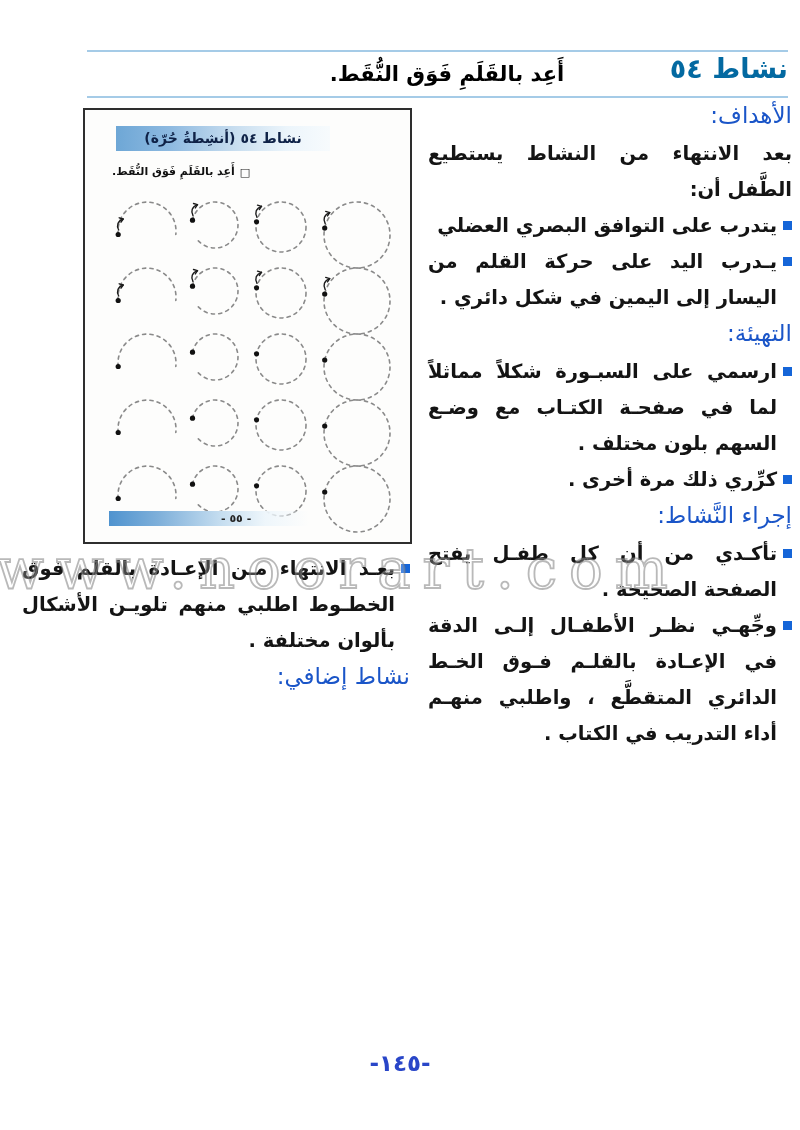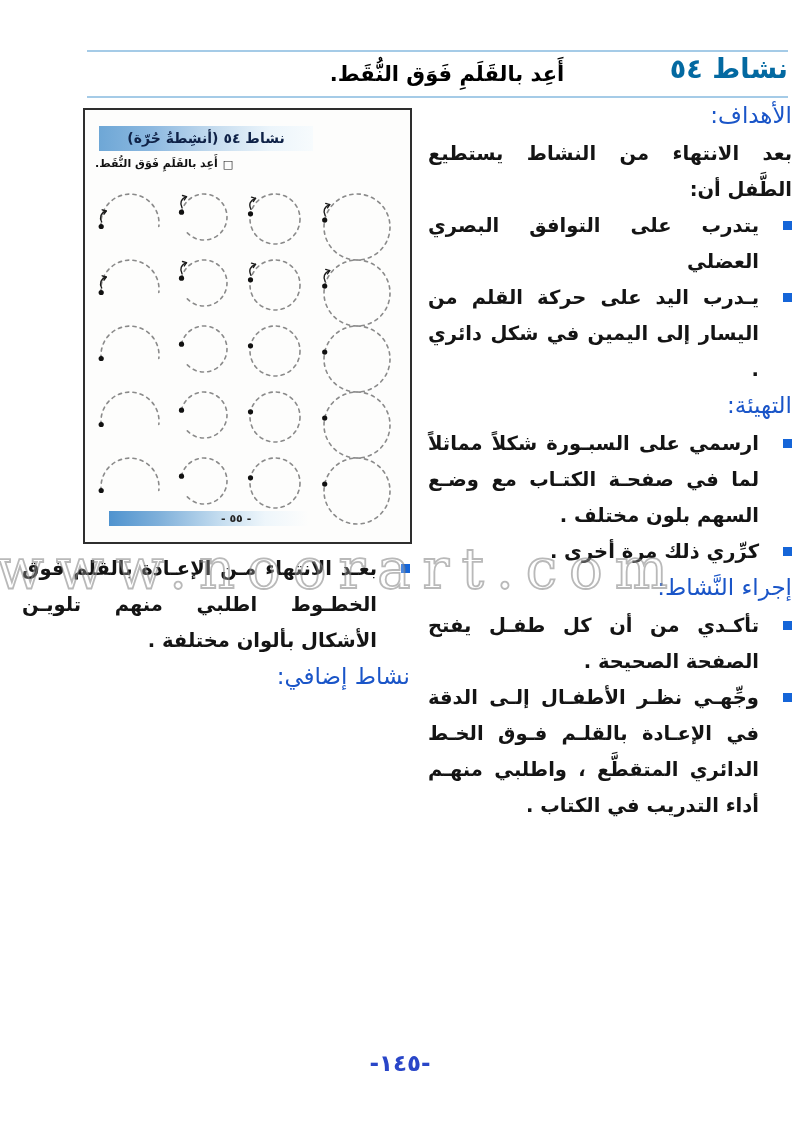--- a/index.html
+++ b/index.html
@@ -17,29 +17,29 @@
     position:absolute;top:53px;right:12px;direction:rtl;
     font-size:27px;font-weight:bold;color:#0369a1;
   }
   .page-title{
     position:absolute;top:58px;left:322px;width:250px;direction:rtl;
     text-align:center;font-size:21px;font-weight:bold;color:#000;line-height:32px;
   }
   
   .worksheet{
     position:absolute;left:83px;top:108px;width:329px;height:436px;
-    border:2.5px solid var(--wsborder,#2e2e2e);background:#fdfdfc;box-sizing:border-box;
+    border:2.5px solid var(--wsborder,#2e2e2e);background:#fdfdfc;box-sizing:border-box;padding-left:17px;
   }
   .ws-banner{
     margin:16px 0 0 14px;width:214px;height:25px;line-height:25px;
     text-align:center;direction:rtl;font-size:14px;font-weight:bold;color:var(--banner-navy,#0f2247);
     background:linear-gradient(90deg,#6ea7d6 0%,#8db9e0 25%,#c7ddef 55%,#ecf5fb 80%,#f7fbfd 100%);
   }
   .ws-instruction{
-    margin-top:5px;padding-left:10px;direction:rtl;text-align:left;
+    margin-top:13px;padding-left:10px;direction:rtl;text-align:left;
     font-size:11px;font-weight:bold;color:#111;line-height:16px;
   }
   .ws-instruction .cb{display:inline-block;margin-left:5px;font-size:11px;transform:translateY(1px);}
   .ws-grid{margin:9px 8px 0 6px;}
   .ws-row{display:flex;justify-content:space-between;align-items:flex-start;padding:0 4px;}
   .ws-cell{position:relative;height:100%;}
   .ws-cell svg{position:absolute;top:0;left:50%;transform:translateX(-50%);overflow:visible;}
   .dash{fill:none;stroke:var(--dash,#8a8a8a);stroke-width:1.6;stroke-dasharray:3.2 4.2;stroke-linecap:round;}
   .arr{fill:none;stroke:#1b1b1b;stroke-width:1.4;stroke-linecap:round;}
   .ws-footer{
@@ -53,21 +53,21 @@
   
   .col{direction:rtl;font-size:19.5px;line-height:36px;font-weight:bold;color:#141414;text-align:justify;}
   .right-col{position:absolute;left:428px;top:98px;width:364px;}
   .left-col{position:absolute;left:22px;top:551px;width:388px;}
   h2.sec{
     font-size:23px;line-height:34px;margin:0 0 4px 0;color:var(--heading,#1a55c8);
     text-align:right;font-weight:normal;
   }
   .mt{margin-top:20px;}
   .intro{margin:0;}
-  .bullet{display:flex;gap:24px;}
+  .bullet{display:flex;gap:6px;}
   .sq{flex:0 0 auto;width:9px;height:9px;background:var(--bullet,#1565d8);margin-top:13px;}
   .bt{flex:1;text-align:justify;}
   
   .watermark{
     position:absolute;top:536px;left:-4px;width:810px;z-index:30;pointer-events:none;
     font-family:"DejaVu Serif","Liberation Serif",serif;font-size:56px;letter-spacing:12px;
     white-space:nowrap;color:rgba(255,255,255,0.22);
     -webkit-text-stroke:1.8px rgba(128,128,128,0.55);
     text-stroke:1.8px rgba(128,128,128,0.55);
   }

